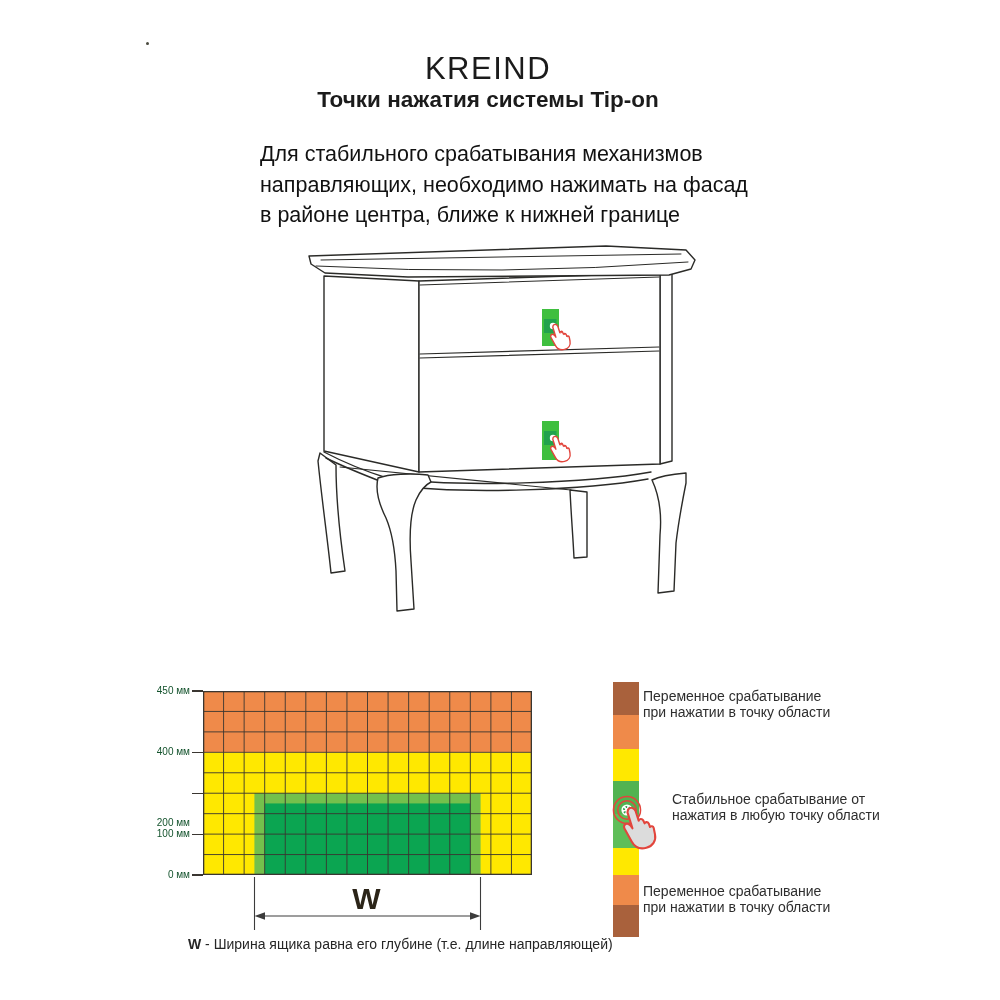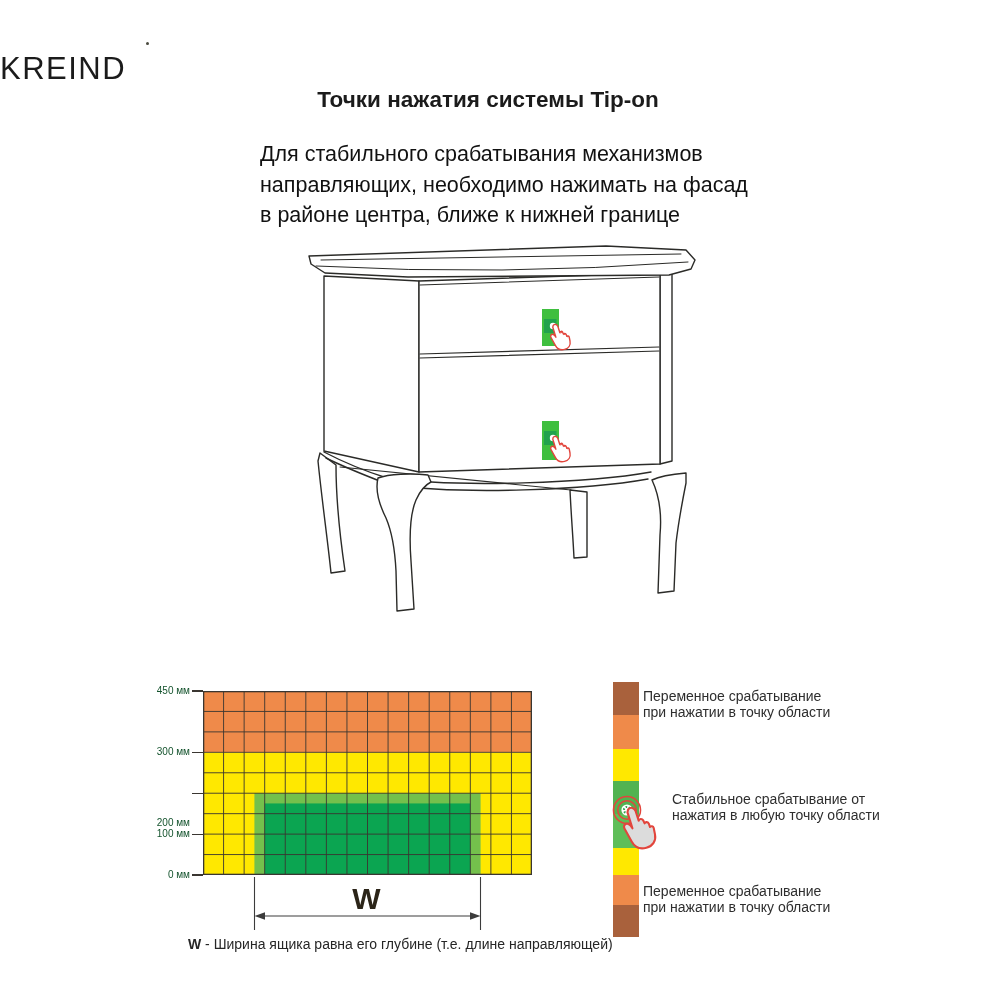--- a/index.html
+++ b/index.html
@@ -3,21 +3,21 @@
 <meta charset="utf-8">
 <style>
   html,body{margin:0;padding:0;}
   body{
     width:1000px;height:1000px;position:relative;background:#ffffff;
     font-family:"Liberation Sans","DejaVu Sans",sans-serif;color:#1c1c1c;
     overflow:hidden;
   }
   .abs{position:absolute;}
   .brand{
-    left:0;top:51px;width:976px;text-align:left;
+    left:0;top:51px;width:976px;text-align:center;
     font-size:31px;letter-spacing:1.5px;color:#1b1b1b;
   }
   .subtitle{
     left:0;top:87px;width:976px;text-align:center;
     font-size:22.5px;color:#1b1b1b;font-weight:bold;
   }
   .description{
     left:260px;top:139px;width:520px;font-size:21.5px;line-height:30.5px;color:#111;
   }
   .artifact-dot{left:146px;top:42px;width:3px;height:3px;background:#4a4a3e;border-radius:50%;}
@@ -130,21 +130,21 @@
     <line x1="0" y1="122.66666666666667" x2="329" y2="122.66666666666667" stroke="#3A3631" stroke-width="0.9"></line>
     <line x1="0" y1="143.11111111111111" x2="329" y2="143.11111111111111" stroke="#3A3631" stroke-width="0.9"></line>
     <line x1="0" y1="163.55555555555554" x2="329" y2="163.55555555555554" stroke="#3A3631" stroke-width="0.9"></line>
     <line x1="0" y1="184" x2="329" y2="184" stroke="#3A3631" stroke-width="0.9"></line>
     <rect x="0.5" y="0.5" width="328" height="183" fill="none" stroke="#3A3631" stroke-width="1.6"></rect>
   </svg>
 
 <div class="abs" id="axis-layer">
     <div class="abs axis-label" style="left: 128px; top: 683px;">450 мм</div>
     <div class="abs axis-tick" style="left: 192px; width: 11px; top: 690.4px;"></div>
-    <div class="abs axis-label" style="left: 128px; top: 744.333px;">300 мм</div>
+    <div class="abs axis-label" style="left: 128px; top: 744.333px;">400 мм</div>
     <div class="abs axis-tick" style="left: 192px; width: 11px; top: 751.733px;"></div>
     <div class="abs axis-label" style="left: 128px; top: 815px; text-align: right;">200 мм</div>
     <div class="abs axis-tick" style="left: 192px; width: 11px; top: 792.622px;"></div>
     <div class="abs axis-label" style="left: 128px; top: 826.111px;">100 мм</div>
     <div class="abs axis-tick" style="left: 192px; width: 11px; top: 833.511px;"></div>
     <div class="abs axis-label" style="left: 128px; top: 867px;">0 мм</div>
     <div class="abs axis-tick" style="left: 192px; width: 11px; top: 874.4px;"></div>
   </div>
 
 <svg class="abs" style="left:203px;top:876px;" width="329" height="58" viewBox="0 0 329 58">

